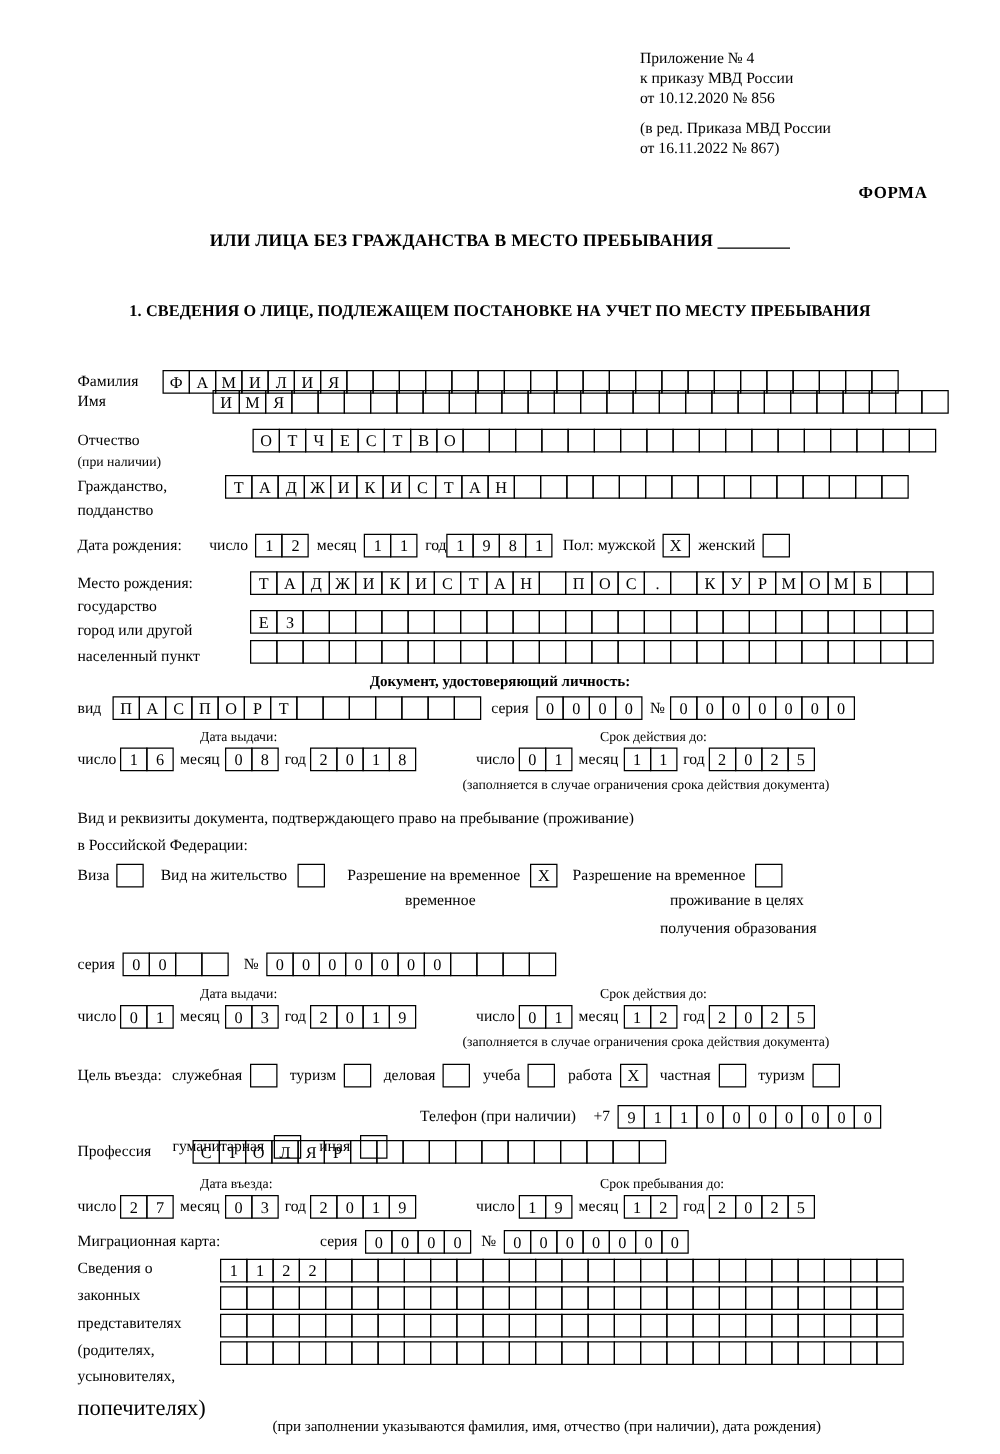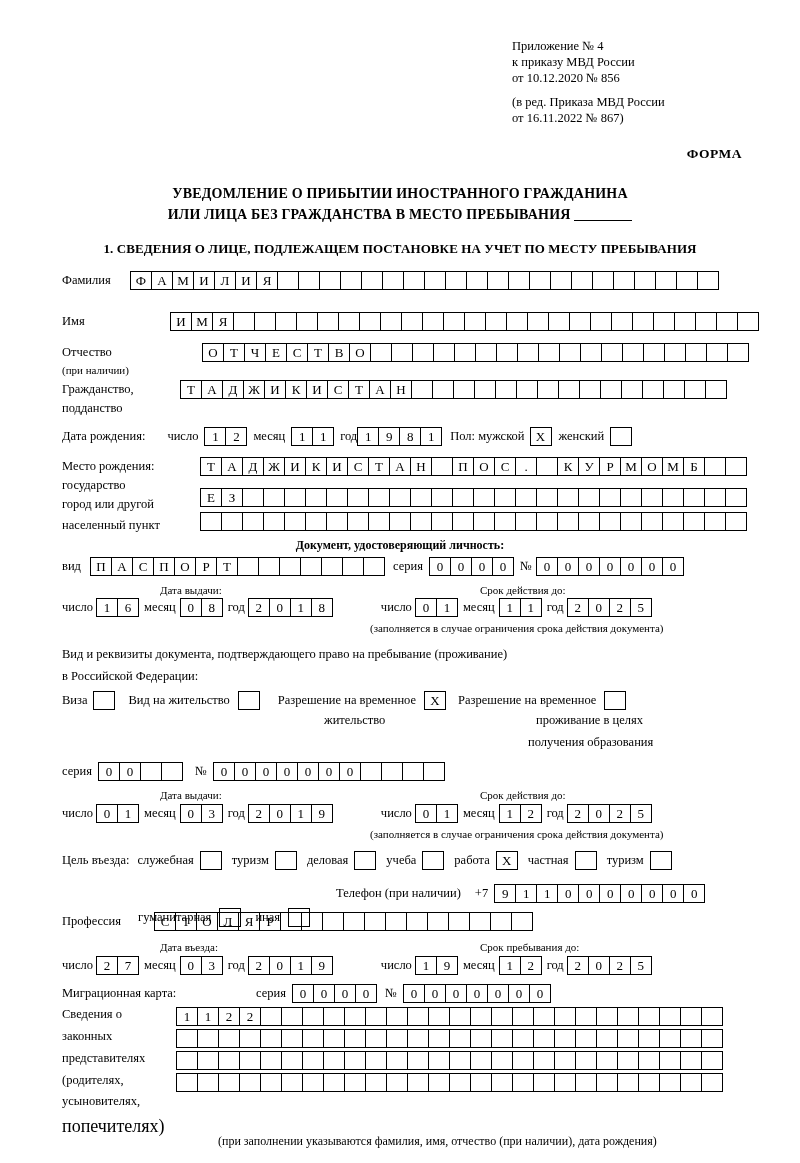--- a/index.html
+++ b/index.html
@@ -130,27 +130,26 @@
     <div class="ln">к приказу МВД России</div>
     <div class="ln">от 10.12.2020 № 856</div>
     <div class="gap"></div>
     <div class="ln">(в ред. Приказа МВД России</div>
     <div class="ln">от 16.11.2022 № 867)</div>
   </div>
 
   <div class="forma">ФОРМА</div>
 
   <div class="title">
-    <div>УВЕДОМЛЕНИЕ О ПРИБЫТИИ ИНОСТРАННОГО ГРАЖДАНИНА</div>
     <div><span>ИЛИ ЛИЦА БЕЗ ГРАЖДАНСТВА В МЕСТО ПРЕБЫВАНИЯ</span> <span class="ul"></span></div>
   </div>
 
   <div class="section1">1. СВЕДЕНИЯ О ЛИЦЕ, ПОДЛЕЖАЩЕМ ПОСТАНОВКЕ НА УЧЕТ ПО МЕСТУ ПРЕБЫВАНИЯ</div>
 
-  <div class="row" style="top:271px; left:62px;">
+  <div class="row" style="top:296px; left:62px;">
     <span class="lbl" style="width:68px; display:inline-block;">Фамилия</span>
     <span class="cells" id="surname-cells">
         <span class="cell">Ф</span>
         <span class="cell">А</span>
         <span class="cell">М</span>
         <span class="cell">И</span>
         <span class="cell">Л</span>
         <span class="cell">И</span>
         <span class="cell">Я</span>
         <span class="cell"></span>
@@ -484,21 +483,21 @@
   <div class="row" style="top:691px; left:62px;">
     <span class="lbl">Виза</span>
     <span class="box" style="margin-left:5px;"></span>
     <span class="lbl" style="margin-left:14px;">Вид на жительство</span>
     <span class="box" style="margin-left:8px;"></span>
     <span class="lbl" style="margin-left:18px;">Разрешение на временное</span>
     <span class="box" style="margin-left:8px;">X</span>
     <span class="lbl" style="margin-left:12px;">Разрешение на временное</span>
     <span class="box" style="margin-left:8px;"></span>
   </div>
-  <div class="small-note" style="top:713px; left:324px; font-size:12.5px;">жительство</div>
+  <div class="small-note" style="top:713px; left:324px; font-size:12.5px;">временное</div>
   <div class="small-note" style="top:713px; left:536px; font-size:12.5px;">проживание в целях</div>
   <div class="small-note" style="top:735px; left:528px; font-size:12.5px;">получения образования</div>
 
   <div class="row" style="top:762px; left:62px;">
     <span class="lbl">серия</span>
     <span class="cells" id="p-series" style="margin-left:6px;">
         <span class="cell">0</span>
         <span class="cell">0</span>
         <span class="cell"></span>
         <span class="cell"></span>

